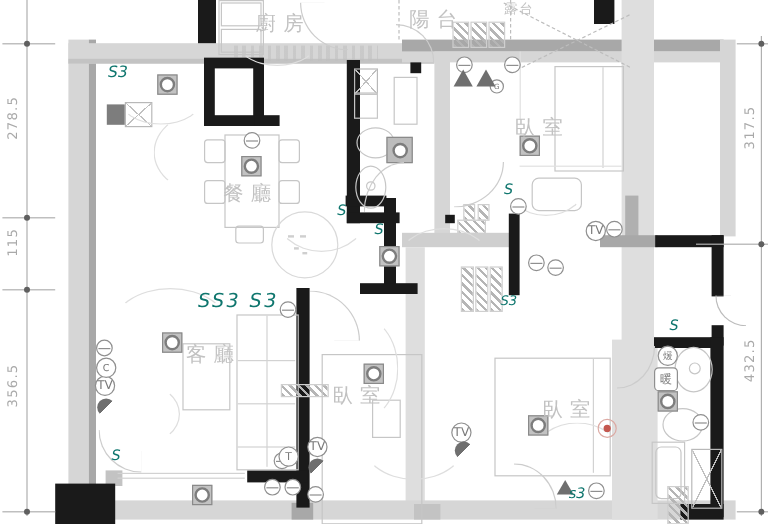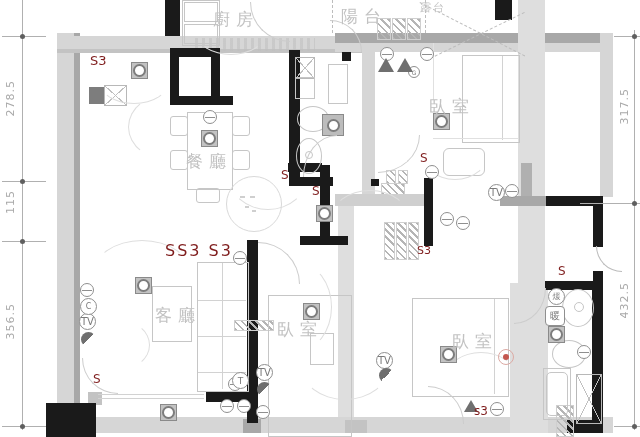--- a/index.html
+++ b/index.html
@@ -19,21 +19,21 @@
   .oln{position:absolute;width:14px;height:14px;border:1px solid #8f8f8f;border-radius:50%;
       background:#fff;box-sizing:border-box;}
   .oln i{position:absolute;left:1px;right:1px;top:6px;height:0;border-top:1px solid #8f8f8f;display:block;}
   .clbl{position:absolute;width:17px;height:17px;border:1px solid #8f8f8f;border-radius:50%;background:#fff;
       color:#7a7a7a;font-size:10px;display:flex;align-items:center;justify-content:center;box-sizing:border-box;}
   .tri{position:absolute;width:0;height:0;border-left:8px solid transparent;
       border-right:8px solid transparent;border-bottom:14px solid #6f6f6f;}
   .hm{position:absolute;width:15px;height:15px;border-radius:50%;
       background:linear-gradient(135deg,#6f6f6f 50%,transparent 50%);}
   .lbl{position:absolute;color:#c2c2c2;font-size:17px;letter-spacing:6px;white-space:nowrap;}
-  .slbl{position:absolute;color:#7f1d1d;font-size:12px;white-space:nowrap;}
+  .slbl{position:absolute;color:#0f766e;font-size:12px;font-style:italic;white-space:nowrap;}
   .vtext{position:absolute;writing-mode:vertical-rl;transform:rotate(180deg);
       color:#a9a9a9;font-size:11px;letter-spacing:1px;}
   .dimline{position:absolute;width:1px;background:#b0b0b0;}
   .dtick{position:absolute;height:1px;background:#b0b0b0;}
   .ddot{position:absolute;width:5px;height:5px;background:#5f5f5f;border-radius:50%;}
   .arc{position:absolute;box-sizing:border-box;}
   .curve{position:absolute;border:1px solid transparent;border-radius:50%;box-sizing:border-box;}
   .dashv{position:absolute;width:0;border-left:1px dashed #bdbdbd;}
   .dashl{position:absolute;height:0;border-top:1px dashed #bdbdbd;transform-origin:left top;}
   .xbox{position:absolute;border:1px solid #b8b8b8;
@@ -306,21 +306,21 @@
   <div class="slbl" style="left:281px;top:168px;"><span>S</span></div>
   <div class="slbl" style="left:558px;top:264px;"><span>S</span></div>
   <div class="slbl" style="left:420px;top:151px;"><span>S</span></div>
   <div class="slbl" style="left:312px;top:184px;"><span>S</span></div>
 
   <div class="lbl" style="left:213px;top:8px;">廚房</div>
   <div class="lbl" style="left:341px;top:5px;">陽台</div>
   <div class="lbl" style="left:420px;top:0px;font-size:11px;letter-spacing:2px;">露台</div>
   <div class="lbl" style="left:429px;top:95px;">臥室</div>
   <div class="lbl" style="left:186px;top:150px;">餐廳</div>
-  <div class="lbl" style="left:155px;top:304px;">客廳</div>
+  <div class="lbl" style="left:155px;top:284px;">客廳</div>
   <div class="lbl" style="left:277px;top:318px;">臥室</div>
   <div class="lbl" style="left:452px;top:330px;">臥室</div>
 
   <div class="dimline" style="left:22px;top:0px;height:430px;"></div>
   <div class="dtick" style="left:2px;top:36px;width:44px;"></div>
   <div class="dtick" style="left:2px;top:181px;width:44px;"></div>
   <div class="dtick" style="left:2px;top:241px;width:44px;"></div>
   <div class="dtick" style="left:2px;top:426px;width:44px;"></div>
   <div class="ddot" style="left:20px;top:34px;"></div>
   <div class="ddot" style="left:20px;top:179px;"></div>

